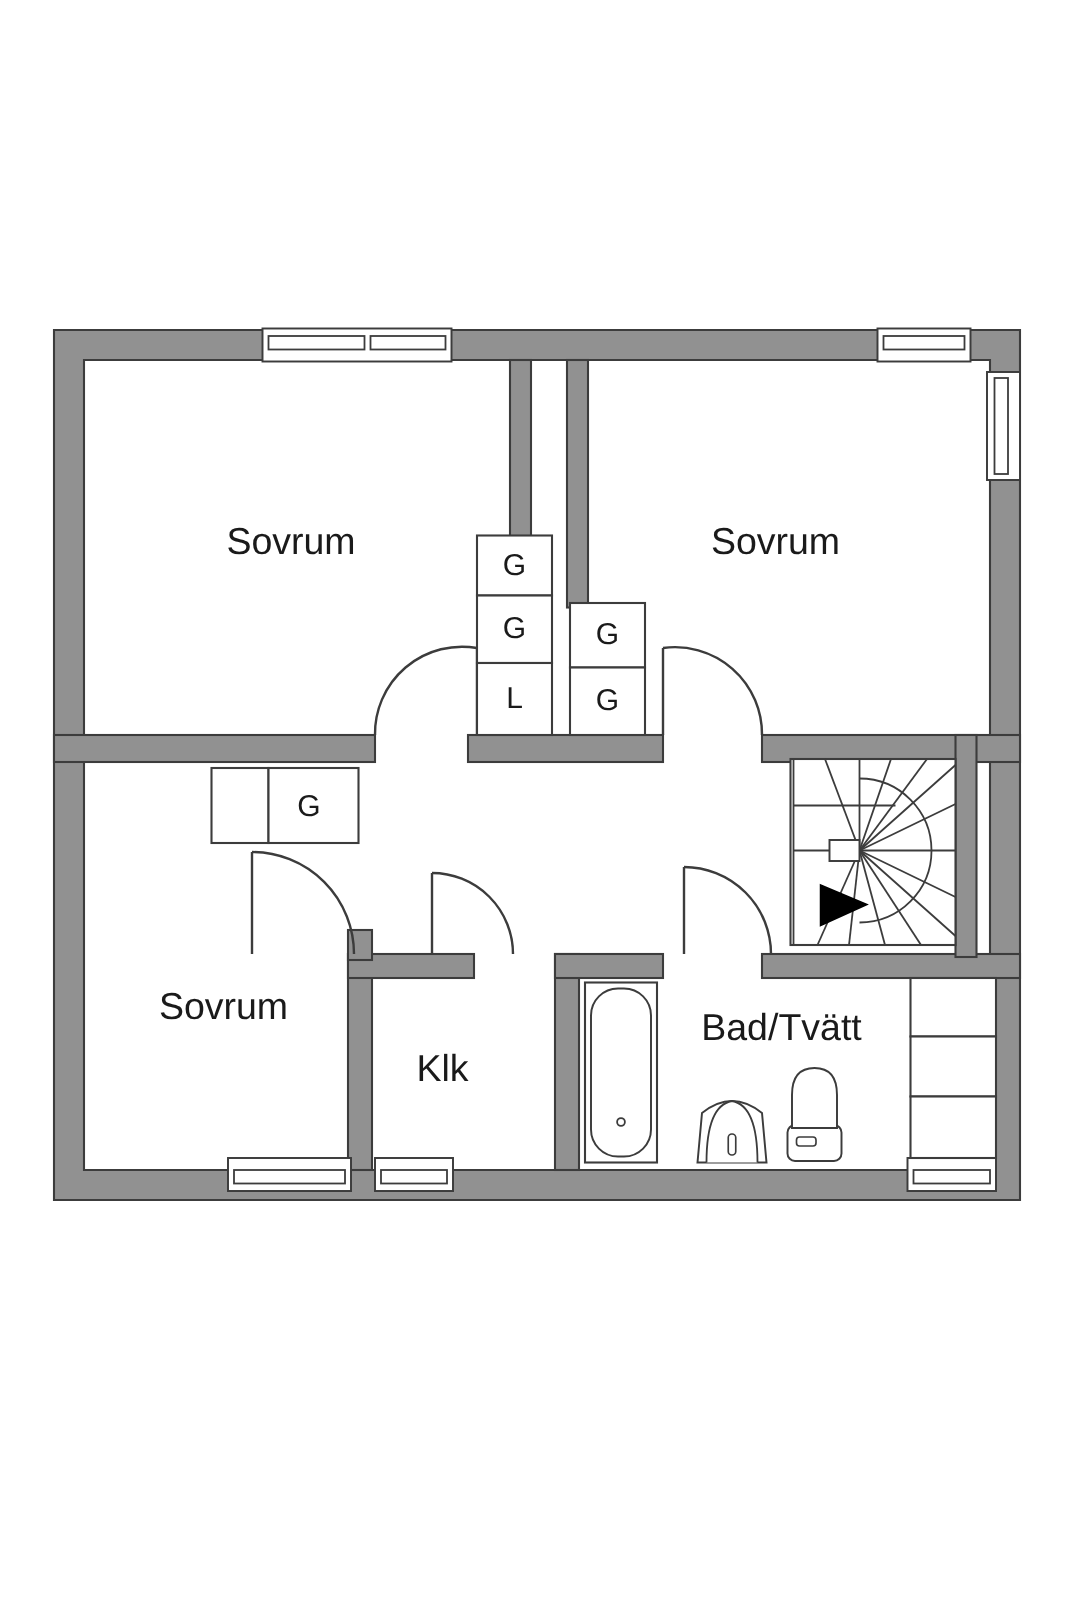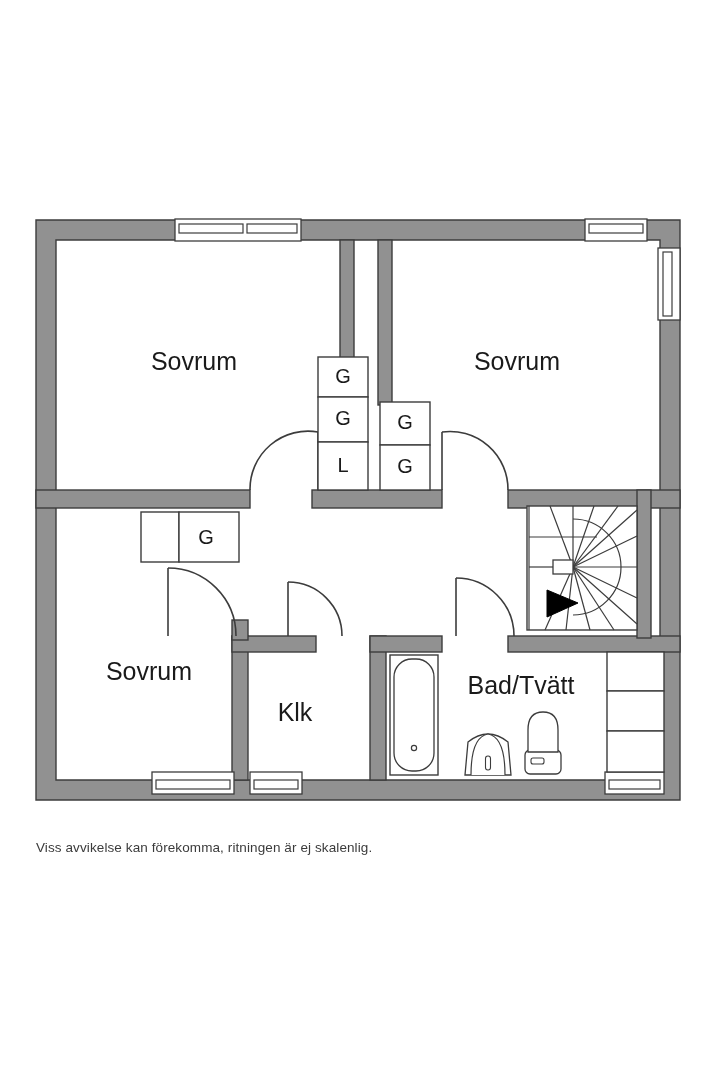--- a/index.html
+++ b/index.html
@@ -243,15 +243,14 @@
     <g>
       <text class="room-label" x="194" y="363">Sovrum</text>
       <text class="room-label" x="517" y="363">Sovrum</text>
       <text class="room-label" x="149" y="673">Sovrum</text>
       <text class="room-label" x="295" y="714">Klk</text>
       <text class="room-label" x="521" y="687">Bad/Tvätt</text>
     </g>
 
   </svg>
 
-  <div class="caption">Viss avvikelse kan förekomma, ritningen är ej skalenlig.</div>
 
 </div>
 
 </body></html>

